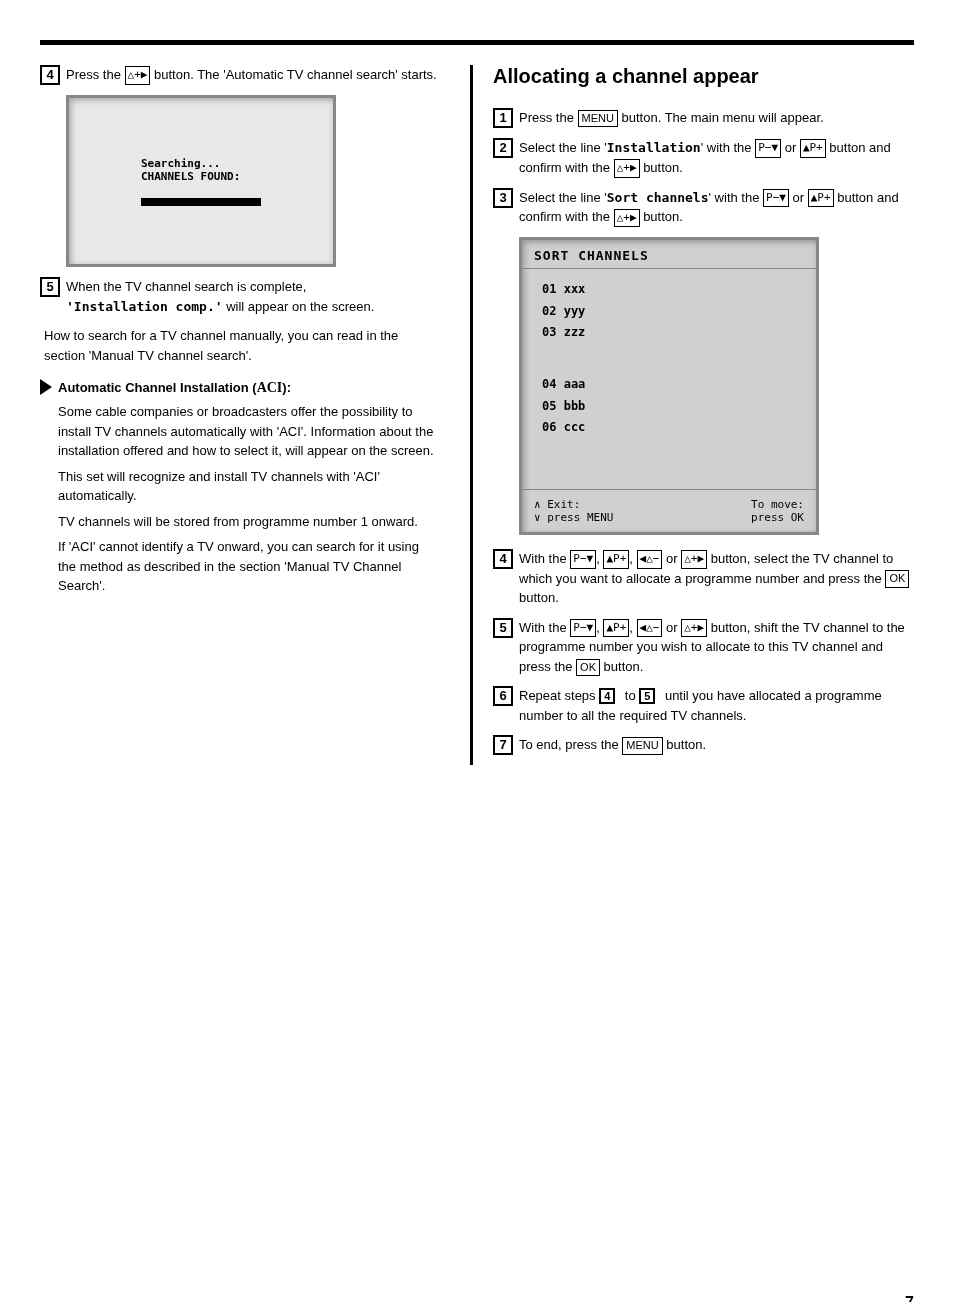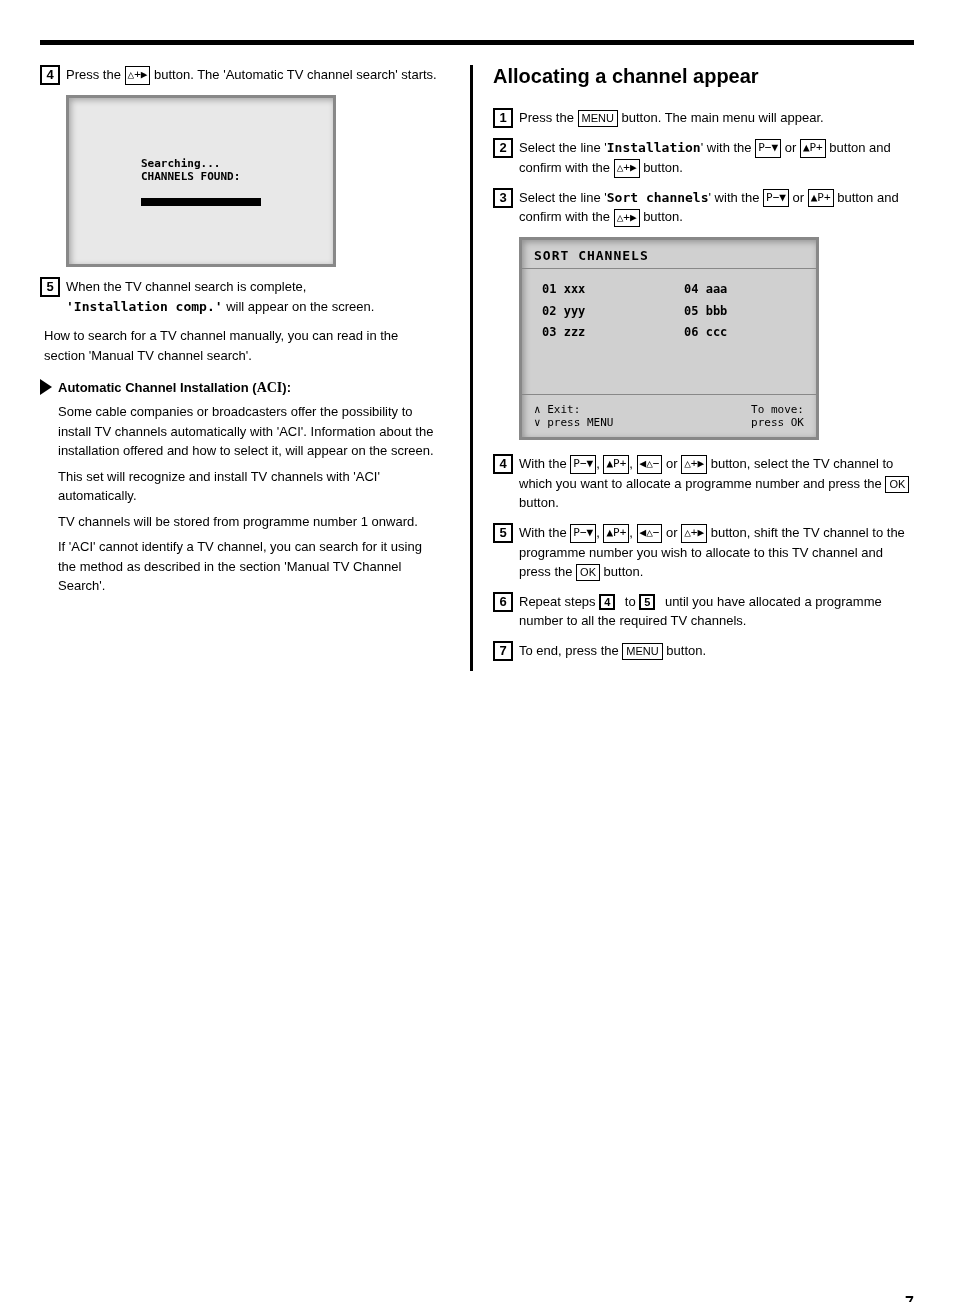--- a/index.html
+++ b/index.html
@@ -145,20 +145,21 @@
       font-size: 13px;
       padding: 8px 12px 5px 12px;
       letter-spacing: 1px;
       border-bottom: 1px solid #888;
     }
 
     .sort-screen-body {
       padding: 10px 20px;
       display: flex;
       gap: 30px;
+      flex-direction: column;
     }
 
     .sort-col {
       flex: 1;
     }
 
     .sort-col div {
       font-family: monospace;
       font-size: 12px;
       font-weight: bold;
@@ -272,21 +273,21 @@
 
       <div class="aci-note">
         <div class="aci-triangle"></div>
         <div class="aci-content">
           <div class="aci-title">
             Automatic Channel Installation (<span style="font-family:Liberation Serif, serif;font-size:14px;">ACI</span>):
           </div>
           <p>Some cable companies or broadcasters offer the possibility to install TV channels automatically with 'ACI'. Information about the installation offered and how to select it, will appear on the screen.</p>
           <p style="margin-top:6px;">This set will recognize and install TV channels with 'ACI' automatically.</p>
           <p style="margin-top:6px;">TV channels will be stored from programme number 1 onward.</p>
-          <p style="margin-top:6px;">If 'ACI' cannot identify a TV channel, you can search for it using the method as described in the section 'Manual TV Channel Search'.</p>
+          <p style="margin-top:6px;">If 'ACI' cannot identify a TV onward, you can search for it using the method as described in the section 'Manual TV Channel Search'.</p>
         </div>
       </div>
 
     </div>
 
     <div class="right-column">
 
       <h2 class="section-heading">Allocating a channel appear</h2>
 
       <div class="step-row">

